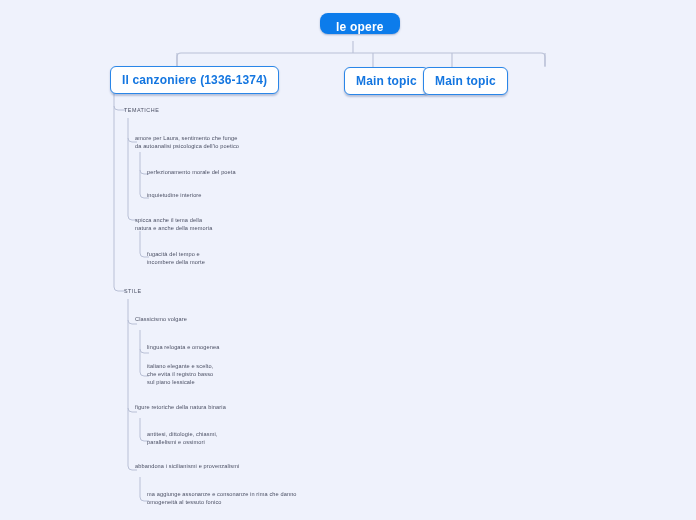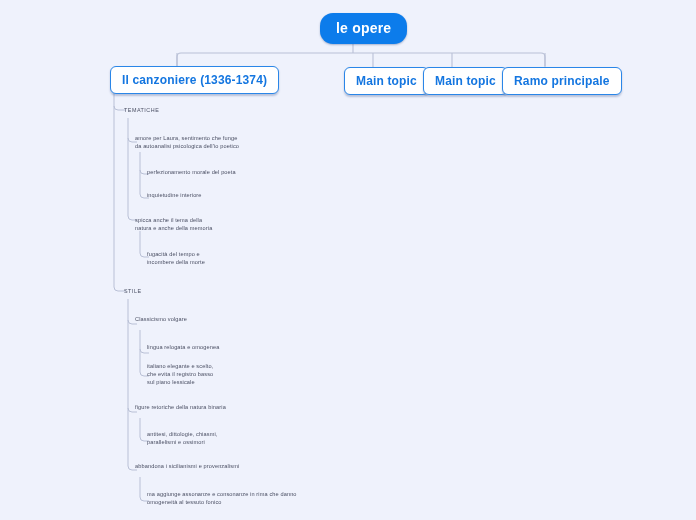--- a/index.html
+++ b/index.html
@@ -31,23 +31,23 @@
   
   .node {
     position: absolute;
     box-sizing: border-box;
     white-space: nowrap;
   }
   .node-root {
     background: #0c7ceb;
     color: #ffffff;
     font-weight: bold;
-    font-size: 14px;
-    border-radius: 13px;
-    padding: 7px 16px 8px 16px;
+    font-size: 12px;
+    border-radius: 8px;
+    padding: 7px 16px 0 16px;
     box-shadow: 0 1px 2px rgba(30,60,120,0.35);
     letter-spacing: 0.2px;
   }
   .node-main {
     background: #ffffff;
     color: #1476e0;
     font-weight: bold;
     font-size: 12px;
     border: 1.6px solid #2a86e8;
     border-radius: 6px;
@@ -117,21 +117,20 @@
   </svg>
 
   <div class="node node-root" style="left:320px; top:13px;">le opere</div>
 
   <div class="node node-main" style="left:110px; top:66px;">Il canzoniere (1336-1374)</div>
 
   <div class="node node-main" style="left:344px; top:67px;">Main topic</div>
 
   <div class="node node-main" style="left:423px; top:67px;">Main topic</div>
 
-  <div class="node node-main" style="left:502px; top:67px;">Ramo principale</div>
 
   <div class="leaf cap" style="left:124px; top:107px;">TEMATICHE</div>
 
   <div class="leaf" style="left:135px; top:135px;">amore per Laura, sentimento che funge
 da autoanalisi psicologica dell'io poetico</div>
 
   <div class="leaf" style="left:147px; top:169px;">perfezionamento morale del poeta</div>
 
   <div class="leaf" style="left:147px; top:192px;">inquietudine interiore</div>
 

